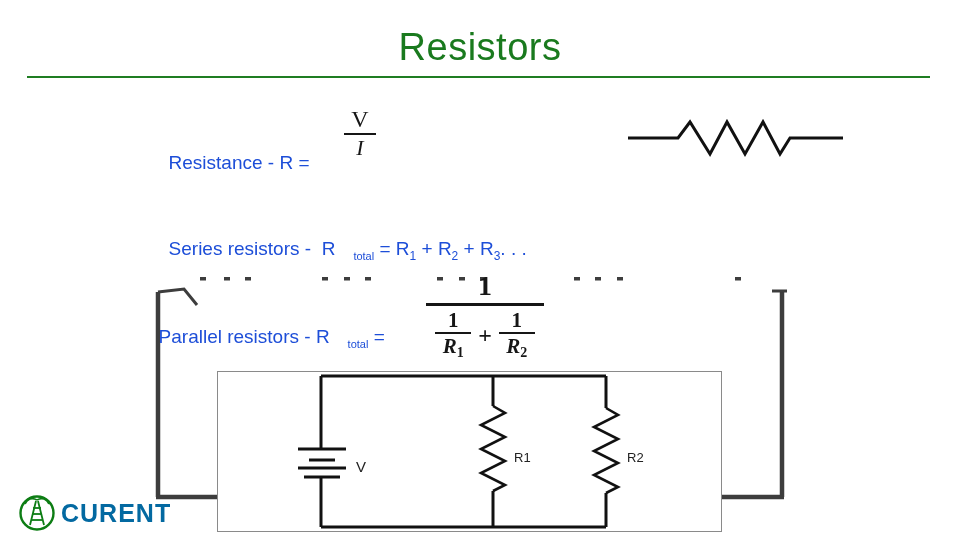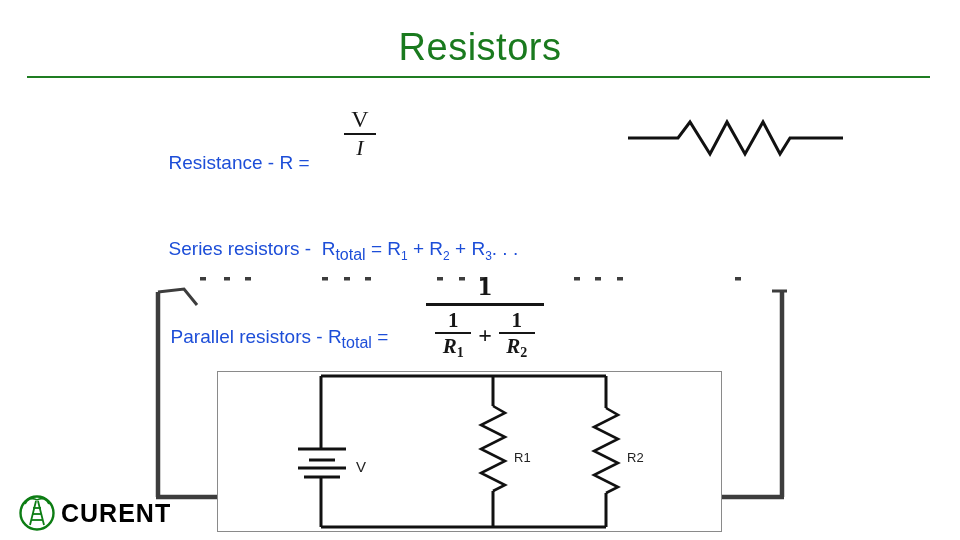--- a/index.html
+++ b/index.html
@@ -18,21 +18,21 @@
   .title-rule{
     position:absolute;top:76px;left:27px;width:903px;height:2px;
     background:#1f7d22;
   }
 
   
   .bodyline{
     position:absolute;font-size:19px;color:#1d4ed8;white-space:pre;
   }
   .sub{font-size:12px;vertical-align:-5px;}
-  .sub-sm{font-size:16px;vertical-align:-5px;}
+  .sub-sm{font-size:11px;vertical-align:-5px;margin-left:18px;}
 
   
   .vfrac{
     position:absolute;left:344px;top:106px;display:inline-flex;
     flex-direction:column;align-items:center;
     font-family:"Liberation Serif",serif;color:#161616;
   }
   .vfrac .fnum{font-size:24px;line-height:26px;}
   .vfrac .fbar{width:32px;height:2px;background:#161616;margin:1px 0 0 0;}
   .vfrac .fden{font-size:22px;line-height:25px;font-style:italic;}
@@ -57,21 +57,21 @@
   .circuit-box{
     position:absolute;left:217px;top:371px;width:505px;height:161px;
     background:#ffffff;border:1px solid #8a8a8a;box-sizing:border-box;
   }
 
   
   .logo{
     position:absolute;left:16px;top:492px;display:flex;align-items:center;
   }
   .logo-text{
-    font-size:25px;font-weight:800;color:#000000;letter-spacing:1px;
+    font-size:25px;font-weight:800;color:#0369a1;letter-spacing:1px;
     margin-left:3px;
     text-align:center;
   }
 </style>
 </head>
 <body>
 
 <h1 class="slide-title">Resistors</h1>
 <div class="title-rule"></div>
 
@@ -110,21 +110,21 @@
     <rect x="287" y="7" width="6" height="3.5"></rect>
       <rect x="309" y="7" width="6" height="3.5"></rect>
       <rect x="330" y="7" width="6" height="3.5"></rect>
     <rect x="424" y="7" width="6" height="3.5"></rect>
       <rect x="445" y="7" width="6" height="3.5"></rect>
       <rect x="467" y="7" width="6" height="3.5"></rect>
     <rect x="585" y="7" width="6" height="3.5"></rect>
   </g>
 </svg>
 
-<div class="bodyline" style="left:160px;top:304px;">
+<div class="bodyline" style="left:148px;top:304px;">
   <span>Parallel resistors - R</span><span class="sub-sm">total</span><span> =</span>
 </div>
 
 <div class="bigfrac">
   <span class="bnum">1</span>
   <span class="bbar"></span>
   <span class="bden">
     <span class="minifrac">
       <span class="mnum">1</span>
       <span class="mbar"></span>

